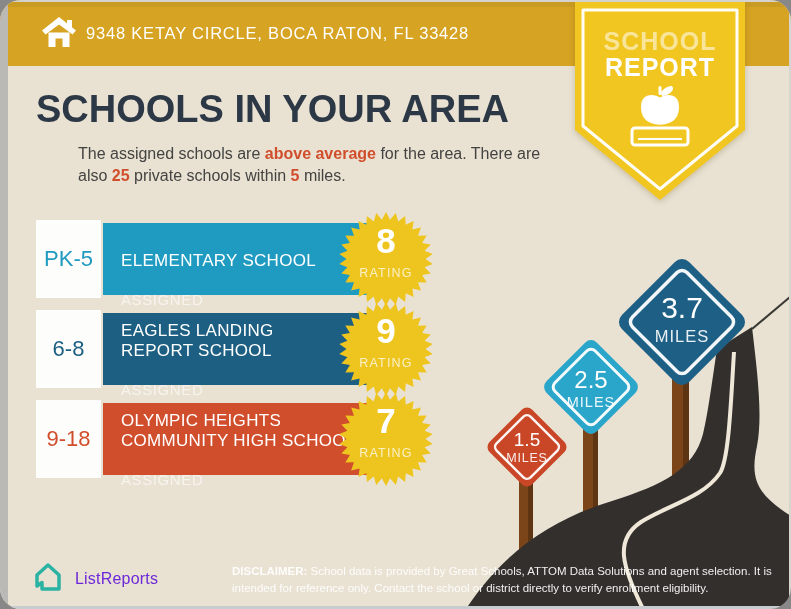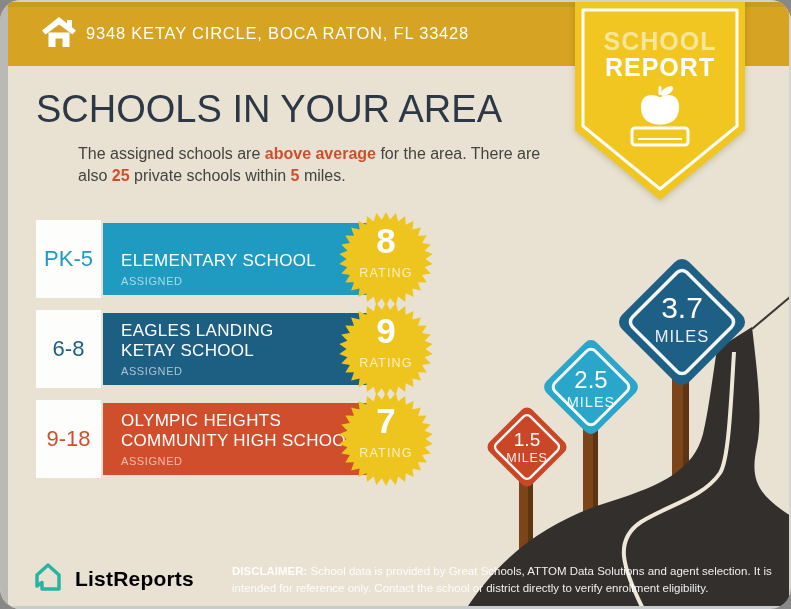--- a/index.html
+++ b/index.html
@@ -28,59 +28,59 @@
     color:#fff; font-size:16.5px; letter-spacing:0.8px; font-weight:500;
   }
 
   
   .badge{ position:absolute; left:575px; top:2px; z-index:5; filter:drop-shadow(0 2px 3px rgba(90,70,0,0.25)); }
   .badge text{ font-family:"Liberation Sans", sans-serif; font-weight:bold; }
 
   
   .title{
     position:absolute; left:36px; top:88px; z-index:2;
-    font-size:38px; font-weight:400; color:#2c3845; letter-spacing:0px; white-space:nowrap;
+    font-size:38px; font-weight:700; color:#2c3845; letter-spacing:0px; white-space:nowrap;
   }
   .subtitle{
     position:absolute; left:36px; top:143px; z-index:2;
     font-size:16px; line-height:1.4; color:#434341;margin-left:42px;
   }
   .subtitle b{ color:#d14e2c; font-weight:bold; }
 
   
   .row{ position:absolute; left:36px; width:400px; height:72px; z-index:3; }
   .grade-box{
     position:absolute; left:0; top:-3px; width:65px; height:78px; background:#fdfdfb;
     display:flex; align-items:center; justify-content:center;
     font-size:22px; font-weight:500;
   }
   .bar{
     position:absolute; left:67px; top:0; width:275px; height:72px;
     color:#fff; padding:8px 0 0 18px;
   }
   .school-name{ font-size:17px; line-height:20px; letter-spacing:0.3px; font-weight:500; }
-  .school-status{ font-size:11px; letter-spacing:0.6px; color:rgba(255,255,255,0.62); margin-top:4px; }
+  .school-status{ font-size:15px; letter-spacing:0.6px; color:rgba(255,255,255,0.62); margin-top:20px; }
   .starburst{ position:absolute; left:302px; top:-12px; width:96px; height:96px; }
   .starburst-poly{ fill:#eec41e; }
   .rating-num{
     position:absolute; left:302px; top:-6px; width:96px; text-align:center;
     font-size:35px; font-weight:bold; color:#fff; line-height:48px;
   }
   .rating-label{
     position:absolute; left:302px; top:43px; width:96px; text-align:center;
     font-size:12.5px; letter-spacing:1.2px; color:rgba(255,255,255,0.75); font-weight:500;
   }
 
   
   .road-svg{ position:absolute; left:430px; top:230px; z-index:2; }
   .road-svg text{ font-family:"Liberation Sans", sans-serif; }
 
   
   .footer-logo{ position:absolute; left:30px; top:561px; z-index:6; display:flex; align-items:center; gap:9px; }
-  .brand-text{ font-size:21px; color:#000000; font-weight:700; letter-spacing:0.2px; }
+  .brand-text{ font-size:16px; color:#6d28d9; font-weight:400; letter-spacing:0.2px; }
   .disclaimer{
     position:absolute; left:232px; top:563px; width:552px; z-index:6;
     font-size:11.5px; line-height:1.45; color:rgba(255,255,255,0.92);
   }
   .disclaimer b{ font-weight:bold; }
 </style>
 </head>
 <body>
 
 <div class="page">
@@ -124,21 +124,21 @@
     <svg class="starburst" viewBox="0 0 96 96">
         <polygon class="starburst-poly" points="48.0,1.0 52.1,8.7 57.8,2.0 60.2,10.4 67.1,5.1 67.8,13.8 75.6,10.0 74.4,18.6 82.9,16.6 80.0,24.8 88.7,24.5 84.1,31.9 92.7,33.5 86.6,39.8 94.7,43.1 87.5,48.0 94.7,52.9 86.6,56.2 92.7,62.5 84.1,64.1 88.7,71.5 80.0,71.2 82.9,79.4 74.4,77.4 75.6,86.0 67.8,82.2 67.1,90.9 60.2,85.6 57.8,94.0 52.1,87.3 48.0,95.0 43.9,87.3 38.2,94.0 35.8,85.6 28.9,90.9 28.3,82.2 20.4,86.0 21.6,77.4 13.1,79.4 16.0,71.2 7.3,71.5 11.9,64.1 3.3,62.5 9.4,56.2 1.3,52.9 8.5,48.0 1.3,43.1 9.4,39.8 3.3,33.5 11.9,31.9 7.3,24.5 16.0,24.8 13.1,16.6 21.6,18.6 20.4,10.0 28.3,13.8 28.9,5.1 35.8,10.4 38.2,2.0 43.9,8.7"></polygon>
       </svg>
     <div class="rating-num">8</div>
     <div class="rating-label">RATING</div>
   </div>
 
   <div class="row" style="top:313px">
     <div class="grade-box" style="color: rgb(29, 95, 130);">6-8</div>
     <div class="bar" style="background-color: rgb(29, 95, 130);">
-      <div class="school-name"><span>EAGLES LANDING</span><br><span>KETAY SCHOOL</span></div>
+      <div class="school-name"><span>EAGLES LANDING</span><br><span>REPORT SCHOOL</span></div>
       <div class="school-status">ASSIGNED</div>
     </div>
     <svg class="starburst" viewBox="0 0 96 96">
         <polygon class="starburst-poly" points="48.0,1.0 52.1,8.7 57.8,2.0 60.2,10.4 67.1,5.1 67.8,13.8 75.6,10.0 74.4,18.6 82.9,16.6 80.0,24.8 88.7,24.5 84.1,31.9 92.7,33.5 86.6,39.8 94.7,43.1 87.5,48.0 94.7,52.9 86.6,56.2 92.7,62.5 84.1,64.1 88.7,71.5 80.0,71.2 82.9,79.4 74.4,77.4 75.6,86.0 67.8,82.2 67.1,90.9 60.2,85.6 57.8,94.0 52.1,87.3 48.0,95.0 43.9,87.3 38.2,94.0 35.8,85.6 28.9,90.9 28.3,82.2 20.4,86.0 21.6,77.4 13.1,79.4 16.0,71.2 7.3,71.5 11.9,64.1 3.3,62.5 9.4,56.2 1.3,52.9 8.5,48.0 1.3,43.1 9.4,39.8 3.3,33.5 11.9,31.9 7.3,24.5 16.0,24.8 13.1,16.6 21.6,18.6 20.4,10.0 28.3,13.8 28.9,5.1 35.8,10.4 38.2,2.0 43.9,8.7"></polygon>
       </svg>
     <div class="rating-num">9</div>
     <div class="rating-label">RATING</div>
   </div>
 
   <div class="row" style="top:403px">

